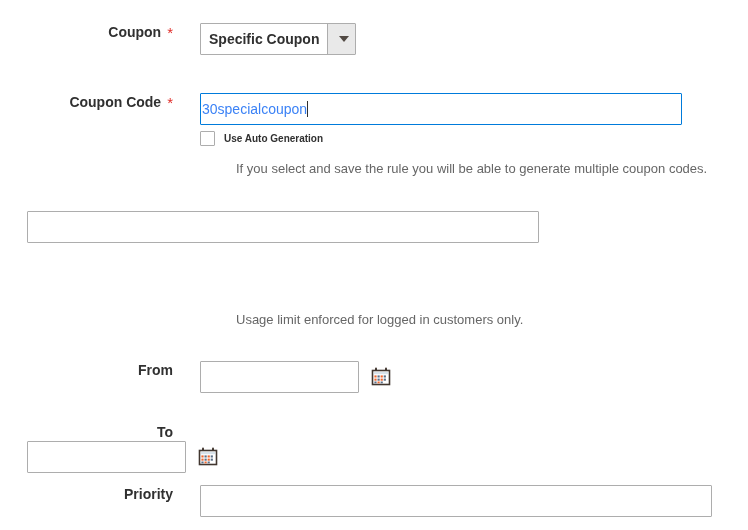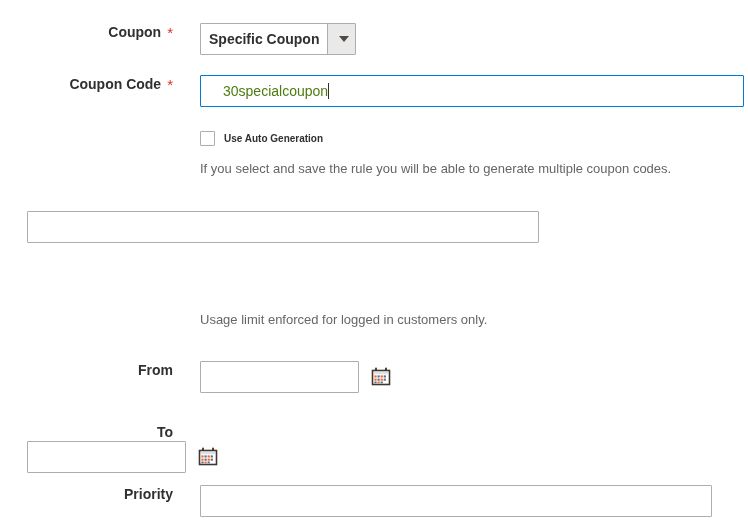--- a/index.html
+++ b/index.html
@@ -78,29 +78,29 @@
   .caret {
     display: inline-block;
     width: 1px;
     height: 16px;
     background: #303030;
     vertical-align: -3px;
     margin-left: 0px;
   }
   .focus-box {
     box-sizing: border-box;
-    width: 544px;
+    width: 482px;
     height: 32px;
     border: 1px solid #007bdb;
     background: #fff;
     display: flex;
     align-items: center;
-    padding: 0 22px;
-    font-size: 14px;
-    color: #4d7c0f;
+    padding: 0 1px;
+    font-size: 14px;
+    color: #3b82f6;
     border-radius: 1px;
   }
 
   
   .select {
     box-sizing: border-box;
     width: 156px;
     height: 32px;
     border: 1px solid #adadad;
     background: #ffffff;
@@ -157,20 +157,21 @@
     color: #303030;
     white-space: nowrap;
   }
 
   
   .note {
     font-size: 13px;
     color: #666666;
     line-height: 16px;
     white-space: nowrap;
+    margin-left: 36px;
   }
 
   
   .cal-btn {
     margin-left: 11px;
     width: 22px;
     height: 22px;
     display: inline-flex;
     align-items: center;
     justify-content: center;
@@ -194,21 +195,21 @@
     <div class="field-cell">
       <div class="select">
         <div class="select-value">Specific Coupon</div>
         <div class="select-arrow">
           <span class="tri"></span>
         </div>
       </div>
     </div>
   </div>
 
-  <div class="row" style="top:75px;">
+  <div class="row" style="top:93px;">
     <div class="label-cell">
       <span>Coupon Code</span><span class="req">*</span>
     </div>
     <div class="field-cell">
       <div class="focus-box">
         <span>30specialcoupon</span>
           <span class="caret"></span>
       </div>
     </div>
   </div>

